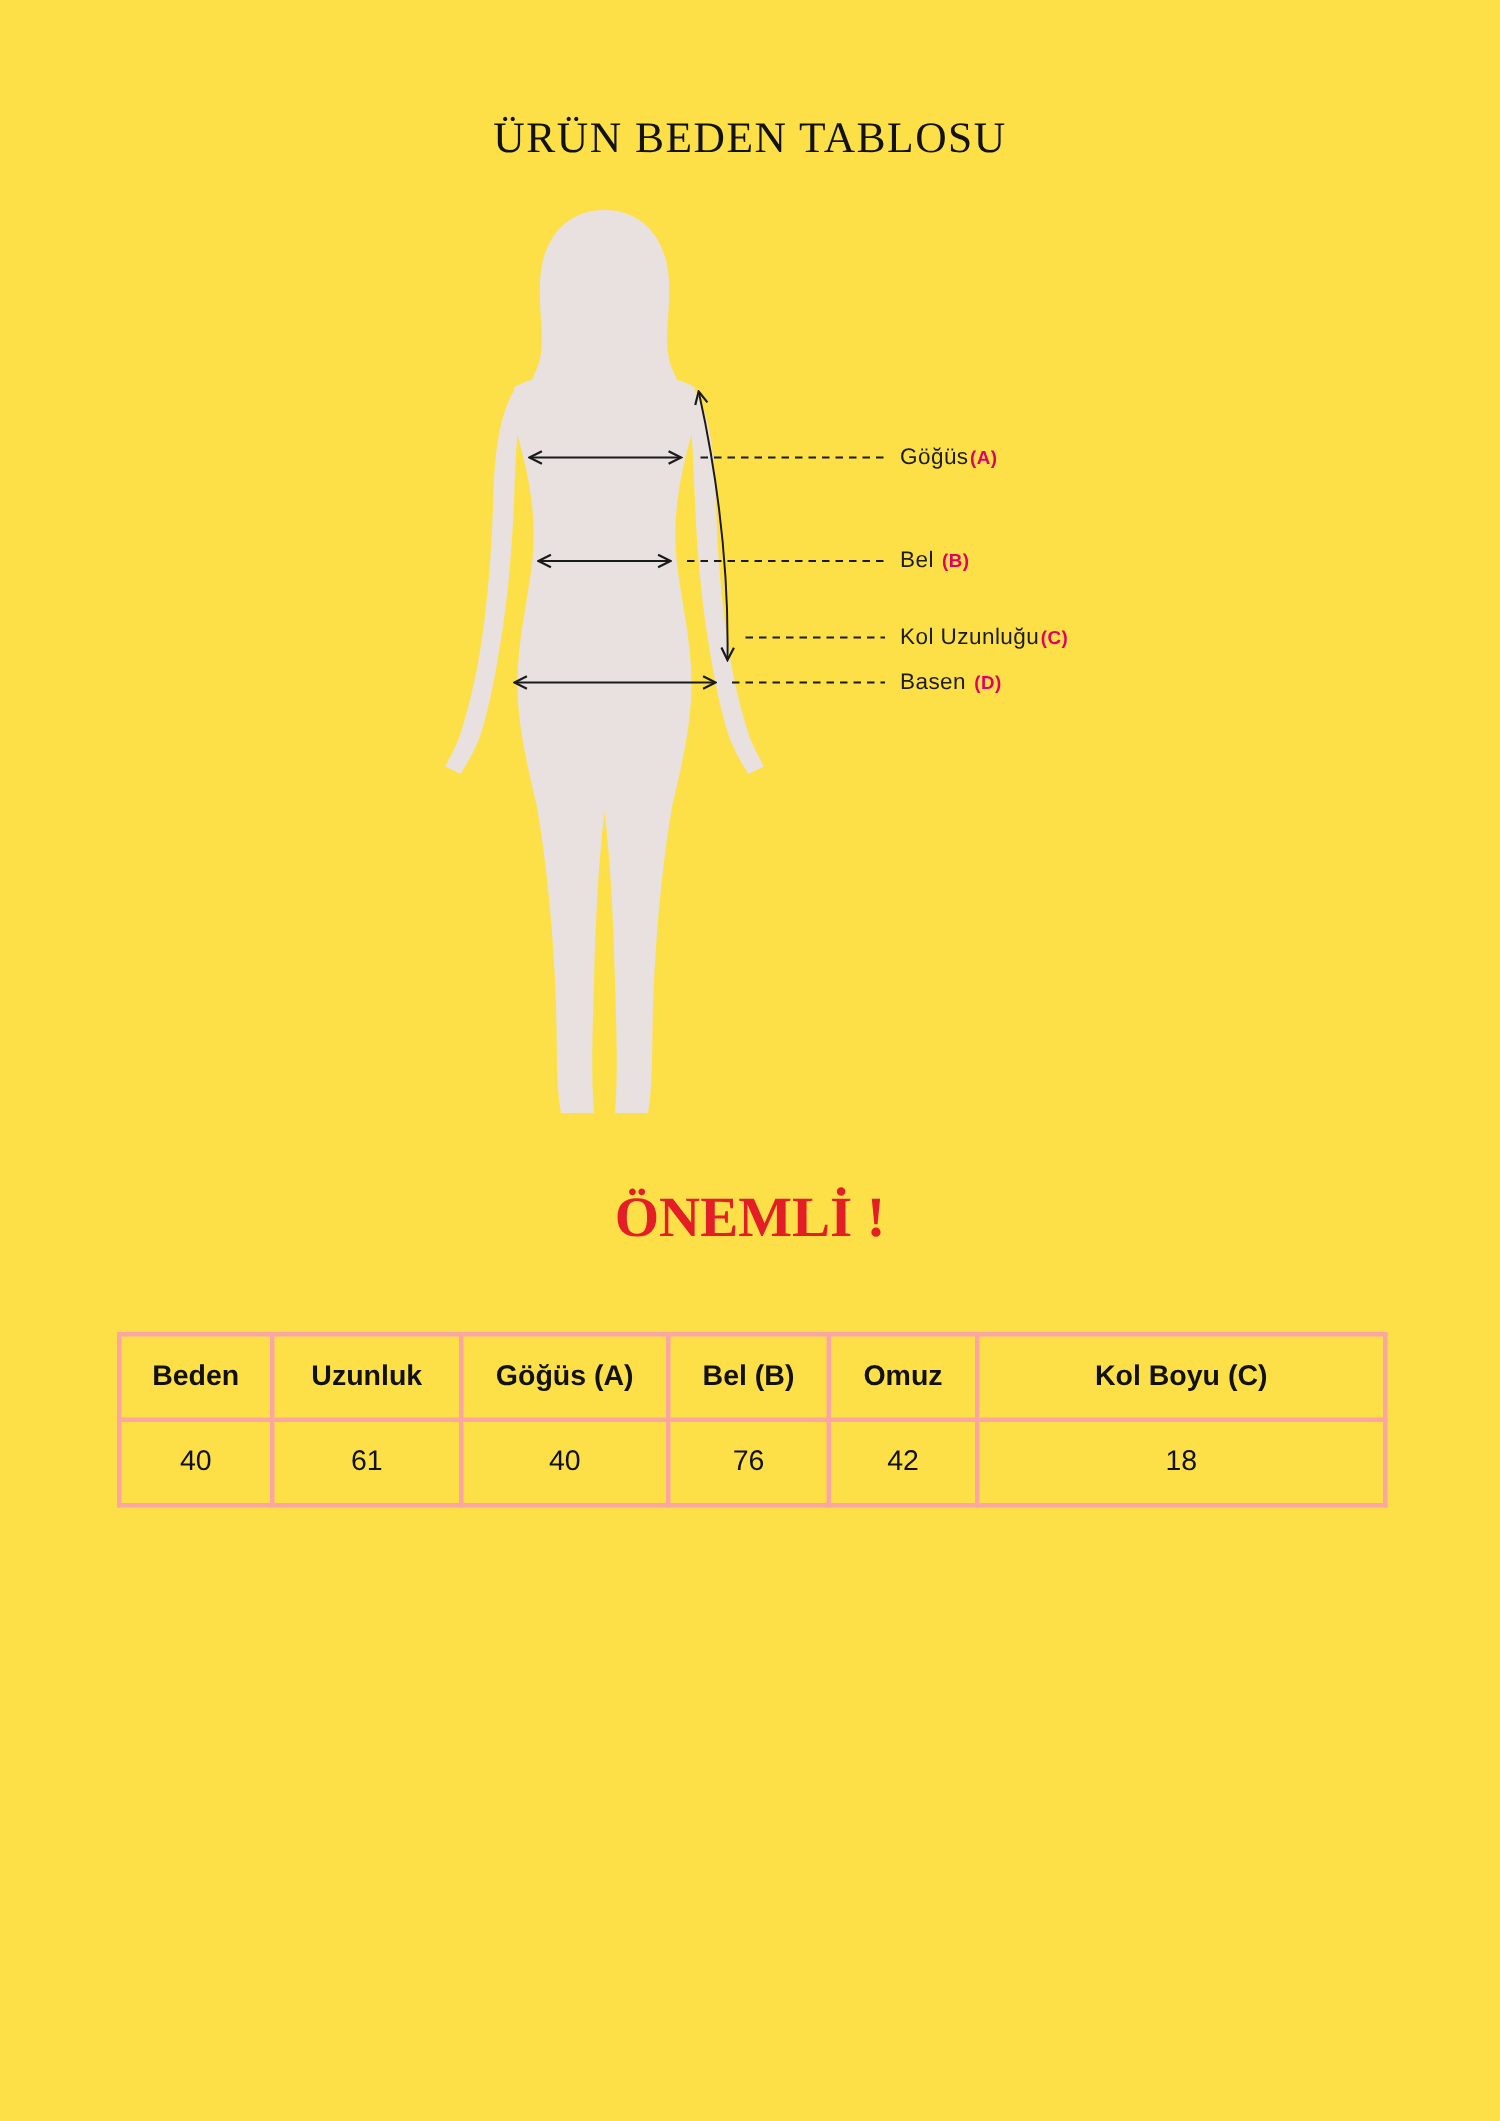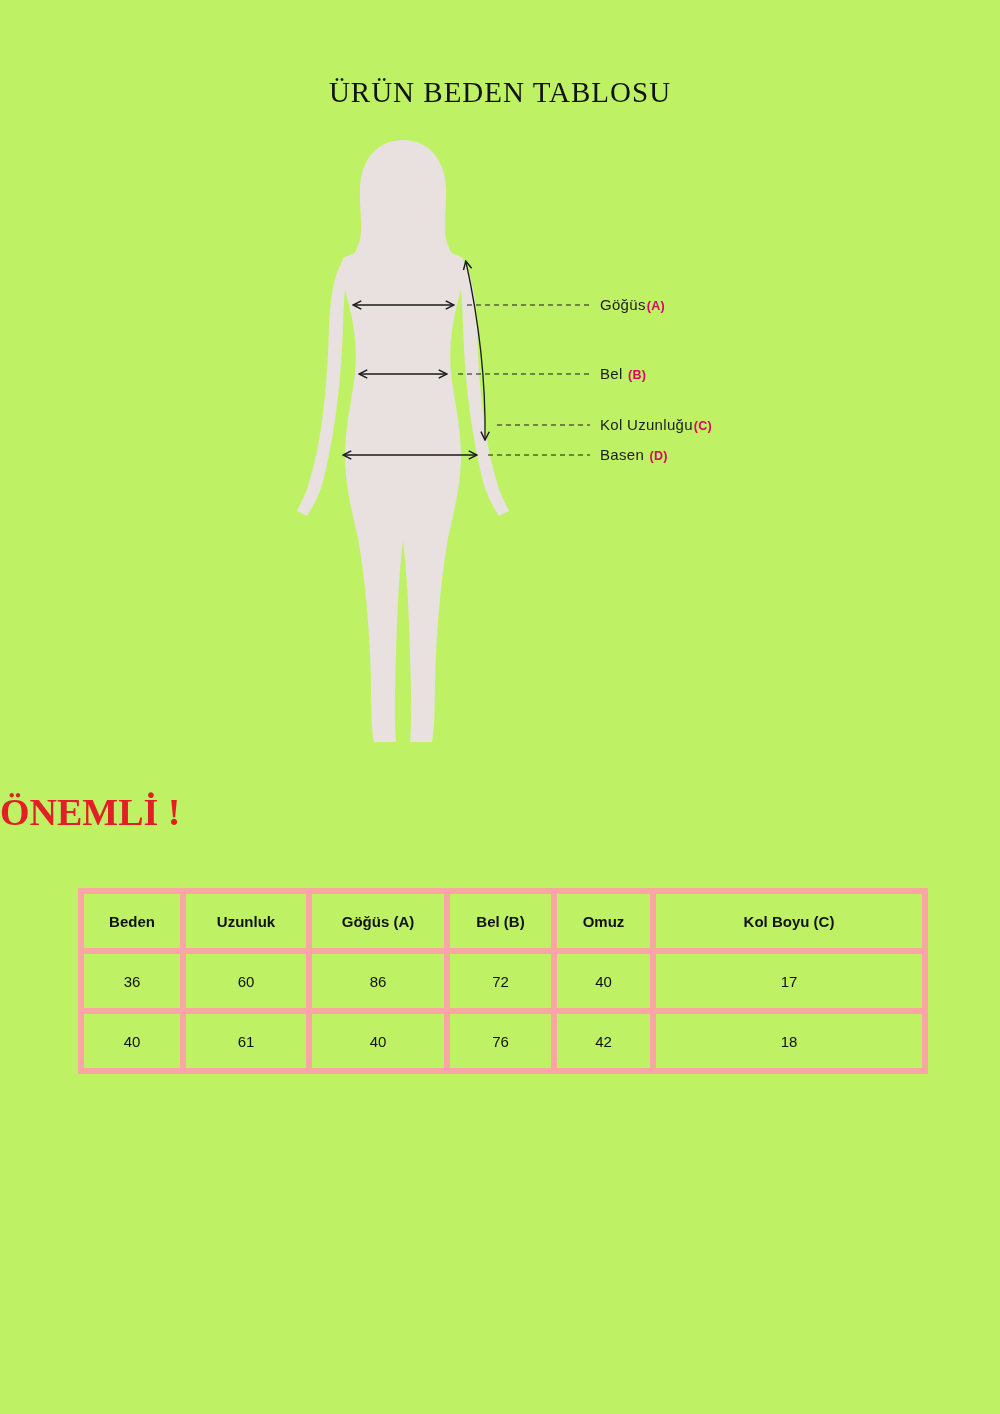--- a/index.html
+++ b/index.html
@@ -1,20 +1,20 @@
 <!DOCTYPE html>
 <html><head>
 <meta charset="utf-8">
 <style>
   html,body{margin:0;padding:0;background:#ffffff;}
   .page{
     position:relative;
     width:1000px;
     height:1414px;
-    background:#bef264;
+    background:#fde047;
     font-family:"Liberation Sans", sans-serif;
     overflow:hidden;
   }
   .page-title{
     position:absolute;
     top:76px; left:0; width:1000px;
     text-align:center;
     font-family:"Liberation Serif", serif;
     font-size:29px;
     letter-spacing:1px;
@@ -34,21 +34,21 @@
   }
   .measure-label .code{
     color:#df0068;
     font-size:12.5px;
     font-weight:bold;
     margin-left:1px;
   }
   .notice-heading{
     position:absolute;
     top:790px; left:0; width:1000px;
-    text-align:left;
+    text-align:center;
     font-family:"Liberation Serif", serif;
     font-size:38px;
     font-weight:bold;
     color:#e41e26;
   }
   .notice-warning{
     position:absolute;
     top:845px; left:0; width:1000px;
     text-align:center;
     font-family:"Liberation Serif", serif;
@@ -58,25 +58,25 @@
     letter-spacing:0.2px;
   }
   table.size-table{
     position:absolute;
     left:78px; top:888px;
     width:844px;
     border-collapse:collapse;
     table-layout:fixed;
   }
   table.size-table th, table.size-table td{
-    border:6px solid #fca5a5;
+    border:3px solid #fca5a5;
     height:54px;
     text-align:center;
     vertical-align:middle;
-    font-size:15px;
+    font-size:19px;
     color:#111;
     padding:0;
   }
   table.size-table th{font-weight:bold;}
   table.size-table td{font-weight:400;}
 </style>
 </head>
 <body>
 
 <div class="page">
@@ -159,28 +159,20 @@
         <th>Beden</th>
         <th>Uzunluk</th>
         <th>Göğüs (A)</th>
         <th>Bel (B)</th>
         <th>Omuz</th>
         <th>Kol Boyu (C)</th>
       </tr>
     </thead>
     <tbody>
       <tr>
-        <td>36</td>
-        <td>60</td>
-        <td>86</td>
-        <td>72</td>
-        <td>40</td>
-        <td>17</td>
-      </tr>
-      <tr>
         <td>40</td>
         <td>61</td>
         <td>40</td>
         <td>76</td>
         <td>42</td>
         <td>18</td>
       </tr>
     </tbody>
   </table>
 

